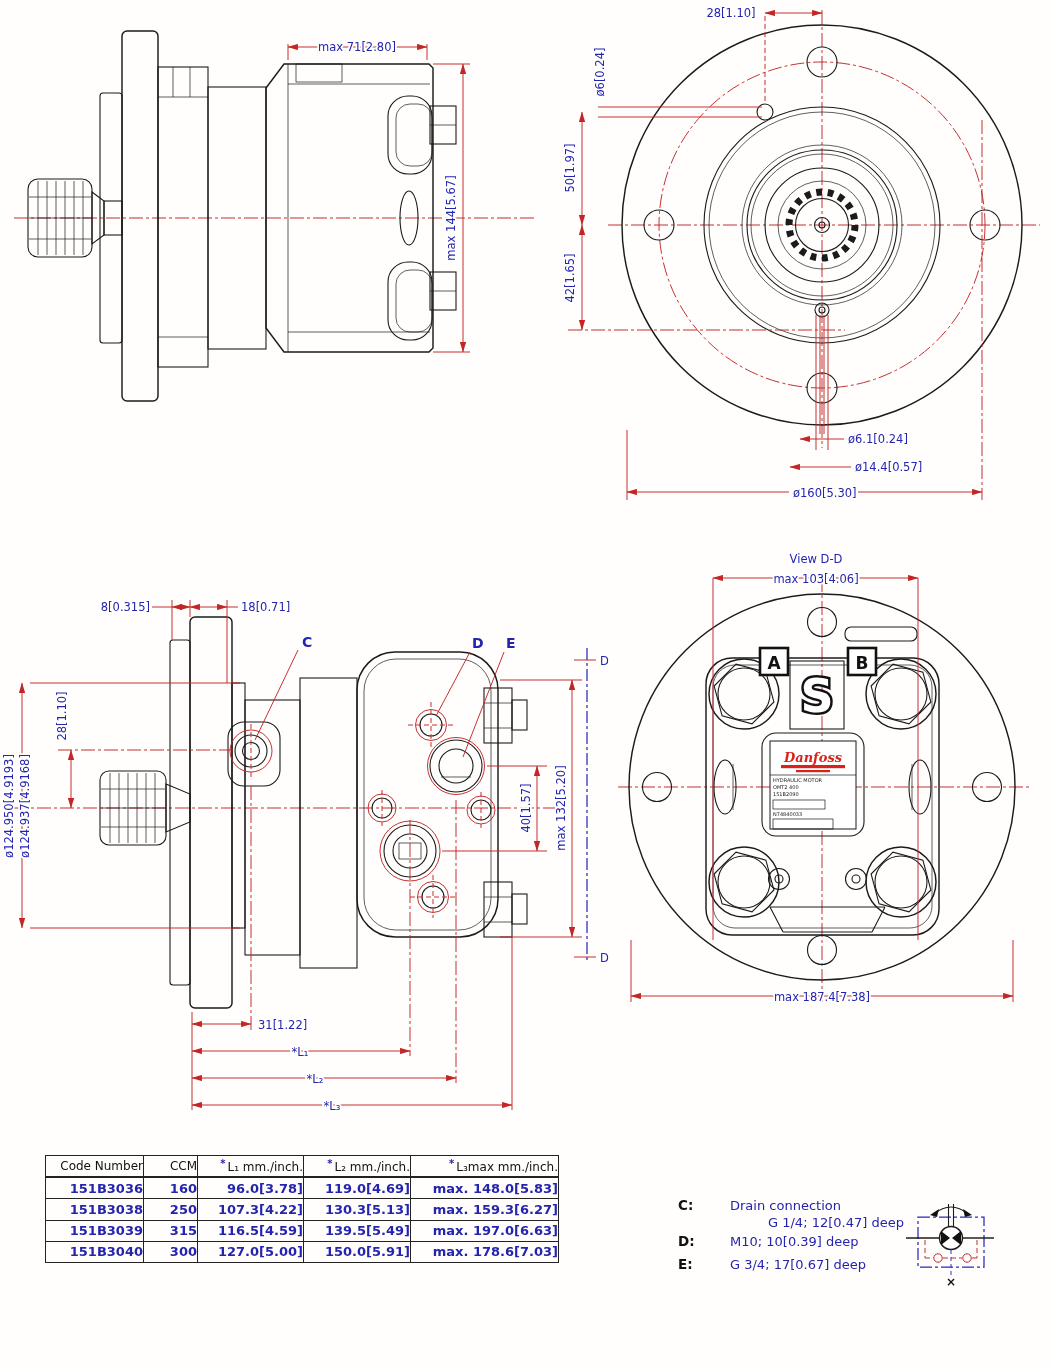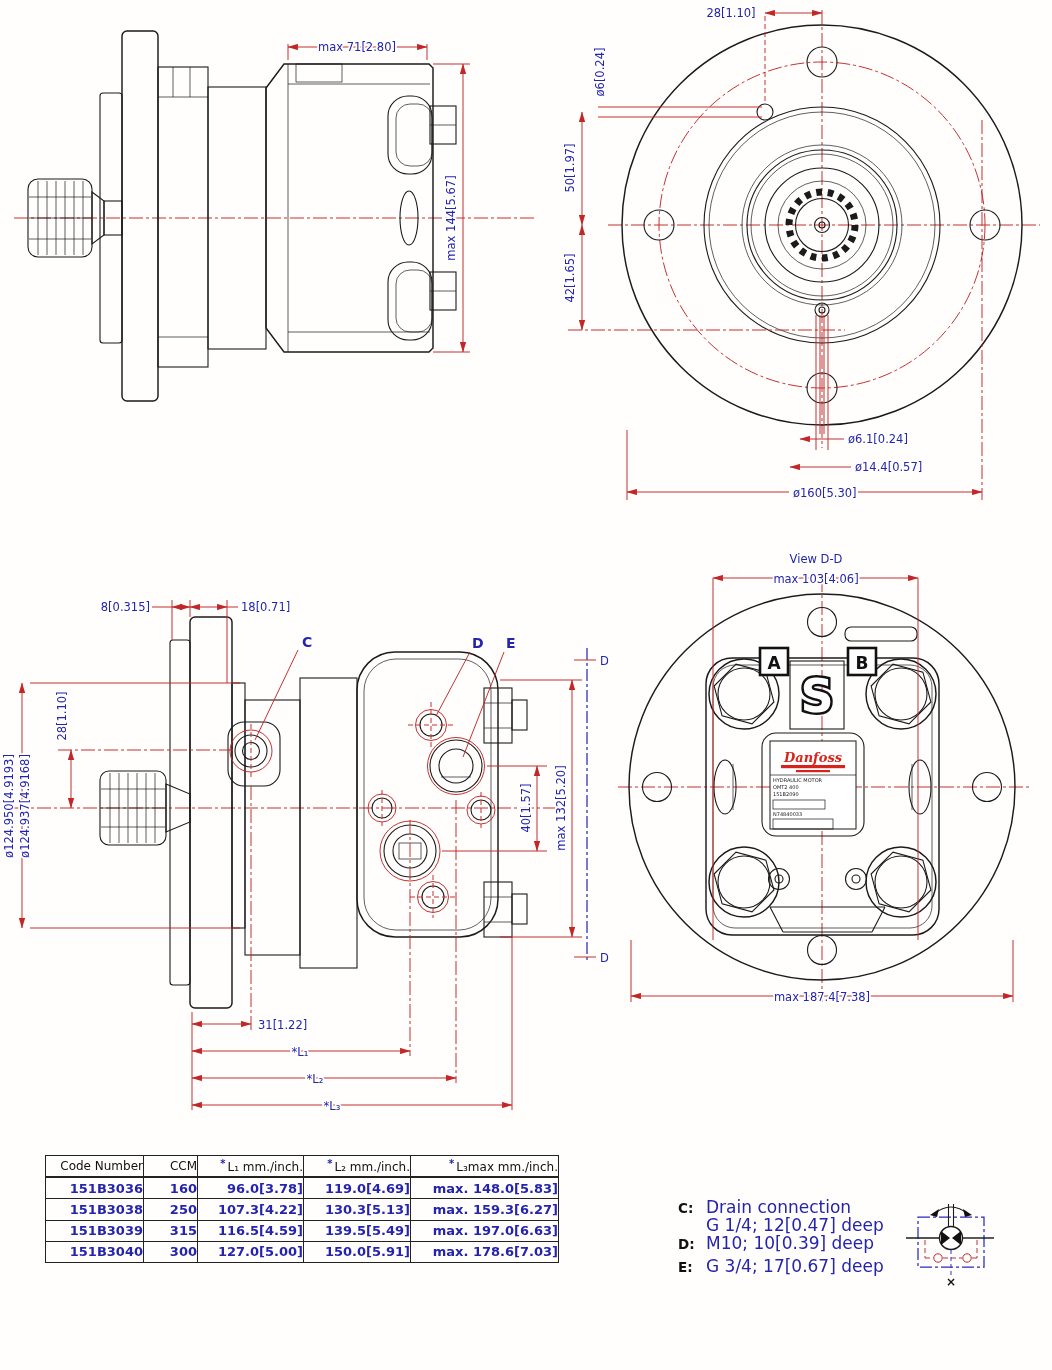--- a/index.html
+++ b/index.html
@@ -32,21 +32,21 @@
   #spec-table{position:absolute;left:45px;top:1155px;width:513px;border-collapse:collapse;
               table-layout:fixed;}
   #spec-table th,#spec-table td{border:1.6px solid #222;height:20.2px;text-align:right;
               padding:0;white-space:nowrap;overflow:hidden;}
   #spec-table th{color:#111;font-weight:normal;font-size:12px;border-bottom:2.6px solid #222;}
   #spec-table td{color:var(--dim-text);font-size:13px;font-weight:bold;}
   .star{color:var(--dim-text);font-weight:bold;font-size:10px;vertical-align:4px;margin-right:2px;}
   
   .note{position:absolute;display:flex;gap:8px;align-items:baseline;}
   .nk{color:#111;font-weight:bold;font-size:13.5px;min-width:20px;}
-  .nv{color:var(--dim-text);font-size:17px;}
+  .nv{color:var(--dim-text);font-size:13px;margin-left:24px;}
 </style>
 </head>
 <body>
 
 <div id="canvas">
 <svg width="1052" height="1370" viewBox="0 0 1052 1370">
   <defs>
     <marker id="ar" viewBox="0 0 10 6" refX="9.5" refY="3" markerWidth="11" markerHeight="7" orient="auto-start-reverse">
           <path d="M0,0L10,3L0,6Z" fill="#c22626"></path>
         </marker>
@@ -413,21 +413,21 @@
           <td>150.0[5.91]</td>
           <td>max. 178.6[7.03]</td>
         </tr>
   </tbody>
 </table>
 
 <div class="note" style="left:678px;top:1197px">
   <span class="nk">C:</span>
   <span class="nv">Drain connection</span>
 </div>
-<div class="note" style="left:706px;top:1215px">
+<div class="note" style="left:744px;top:1215px">
   <span class="nv">G 1/4; 12[0.47] deep</span>
 </div>
 <div class="note" style="left:678px;top:1233px">
   <span class="nk">D:</span>
   <span class="nv">M10; 10[0.39] deep</span>
 </div>
 <div class="note" style="left:678px;top:1256px">
   <span class="nk">E:</span>
   <span class="nv">G 3/4; 17[0.67] deep</span>
 </div>

